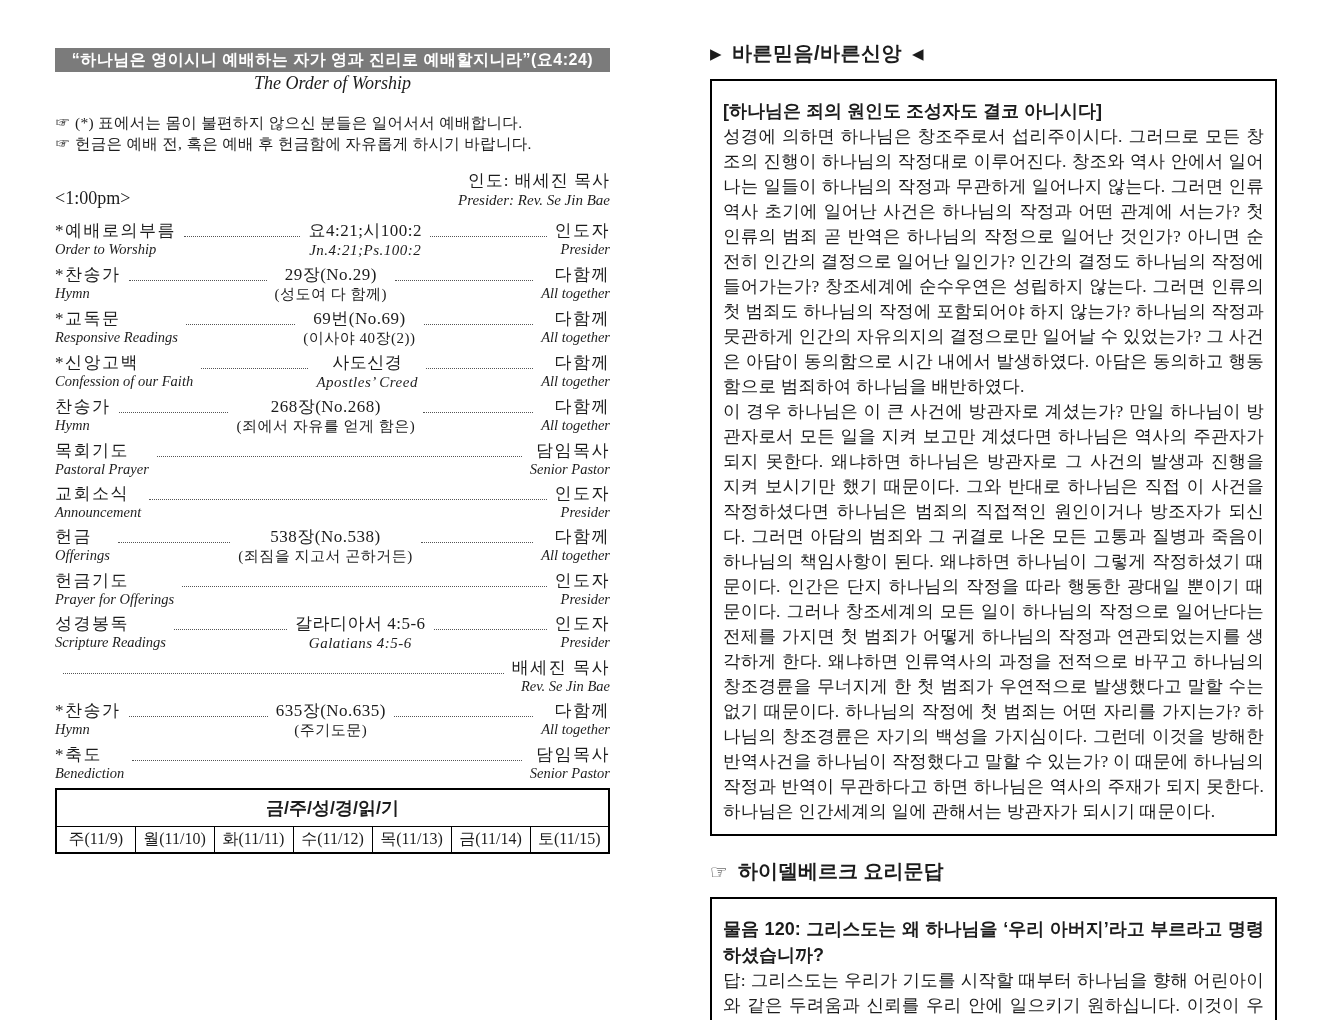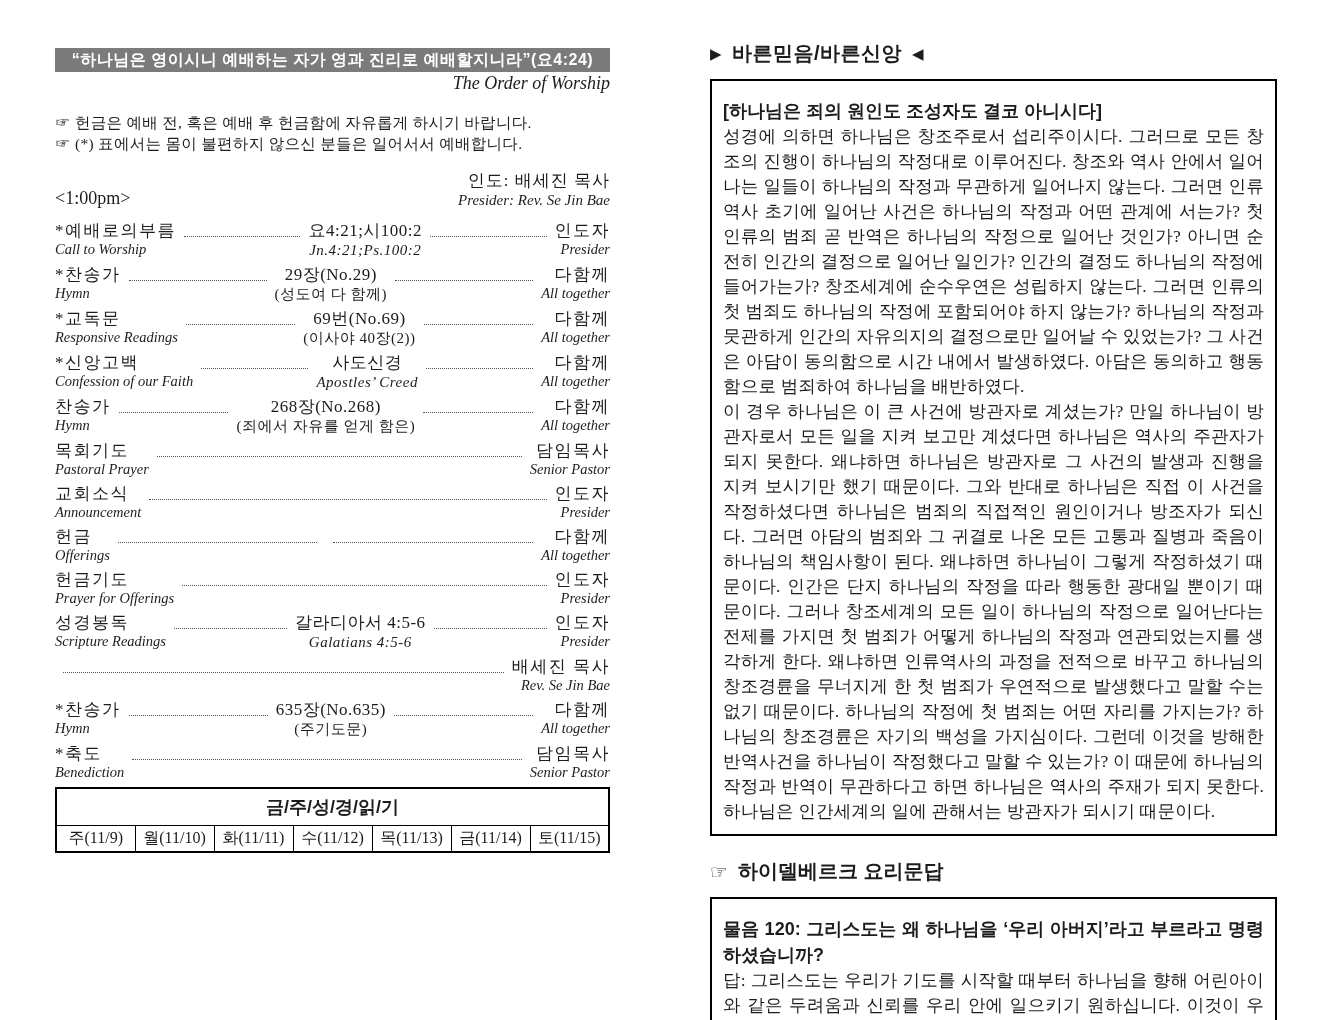--- a/index.html
+++ b/index.html
@@ -7,21 +7,21 @@
   .page{display:flex;width:1320px;height:992px;}
   .col-left{width:555px;margin-left:55px;}
   .col-right{width:567px;margin-left:100px;}
 
   
   .banner{margin-top:48px;background:#7b7b7b;color:#ffffff;text-align:center;
     font-family:"Liberation Sans","DejaVu Sans",sans-serif;font-weight:bold;
     font-size:16px;line-height:24px;letter-spacing:0.5px;}
   .order-title{margin-top:26px;text-align:center;font-weight:bold;font-size:30px;
     letter-spacing:2px;line-height:32px;}
-  .order-subtitle{text-align:right;font-style:italic;font-size:18px;line-height:22px;}
+  .order-subtitle{text-align:center;font-style:italic;font-size:18px;line-height:22px;}
   .notes{margin-top:18px;font-size:15.5px;line-height:21px;letter-spacing:0.3px;}
   .time-row{display:flex;justify-content:space-between;align-items:flex-end;margin-top:16px;margin-bottom:12px;}
   .time{font-size:18px;}
   .presider-block{text-align:right;}
   .presider-ko{font-size:17px;line-height:21px;letter-spacing:1px;}
   .presider-en{font-style:italic;font-size:15px;line-height:18px;}
 
   .w-row{display:flex;align-items:flex-start;margin-bottom:6px;}
   .w-l .ko,.w-r .ko{font-size:17px;line-height:20px;letter-spacing:1.5px;white-space:nowrap;}
   .w-l .en,.w-r .en{font-style:italic;font-size:14.5px;line-height:17px;white-space:nowrap;}
@@ -60,36 +60,36 @@
 
 <div class="page">
 
   <div class="col-left">
 
     <div class="banner">“하나님은 영이시니 예배하는 자가 영과 진리로 예배할지니라”(요4:24)</div>
 
     <div class="order-subtitle">The Order of Worship</div>
 
     <div class="notes">
+      <div>☞ (*) 표에서는 몸이 불편하지 않으신 분들은 일어서서 예배합니다.</div>
       <div>☞ 헌금은 예배 전, 혹은 예배 후 헌금함에 자유롭게 하시기 바랍니다.</div>
-      <div>☞ (*) 표에서는 몸이 불편하지 않으신 분들은 일어서서 예배합니다.</div>
     </div>
 
     <div class="time-row">
       <div class="time">&lt;1:00pm&gt;</div>
       <div class="presider-block">
         <div class="presider-ko">인도: 배세진 목사</div>
         <div class="presider-en">Presider: Rev. Se Jin Bae</div>
       </div>
     </div>
 
     <div class="w-row">
       <div class="w-l">
           <div class="ko">*예배로의부름</div>
-          <div class="en">Call to Worship</div>
+          <div class="en">Order to Worship</div>
         </div>
       <div class="lead"></div>
       <div class="w-c">
           <div class="ko">요4:21;시100:2</div>
           <div class="sub ital">Jn.4:21;Ps.100:2</div>
         </div>
       <div class="lead"></div>
       <div class="w-r">
           <div class="ko">인도자</div>
           <div class="en">Presider</div>
@@ -187,20 +187,24 @@
           <div class="en">Presider</div>
         </div>
     </div>
 
     <div class="w-row">
       <div class="w-l">
           <div class="ko">헌금</div>
           <div class="en">Offerings</div>
         </div>
       <div class="lead"></div>
+      <div class="w-c">
+          <div class="ko">538장(No.538)</div>
+          <div class="sub">(죄짐을 지고서 곤하거든)</div>
+        </div>
       <div class="lead"></div>
       <div class="w-r">
           <div class="ko">다함께</div>
           <div class="en">All together</div>
         </div>
     </div>
 
     <div class="w-row">
       <div class="w-l">
           <div class="ko">헌금기도</div>

